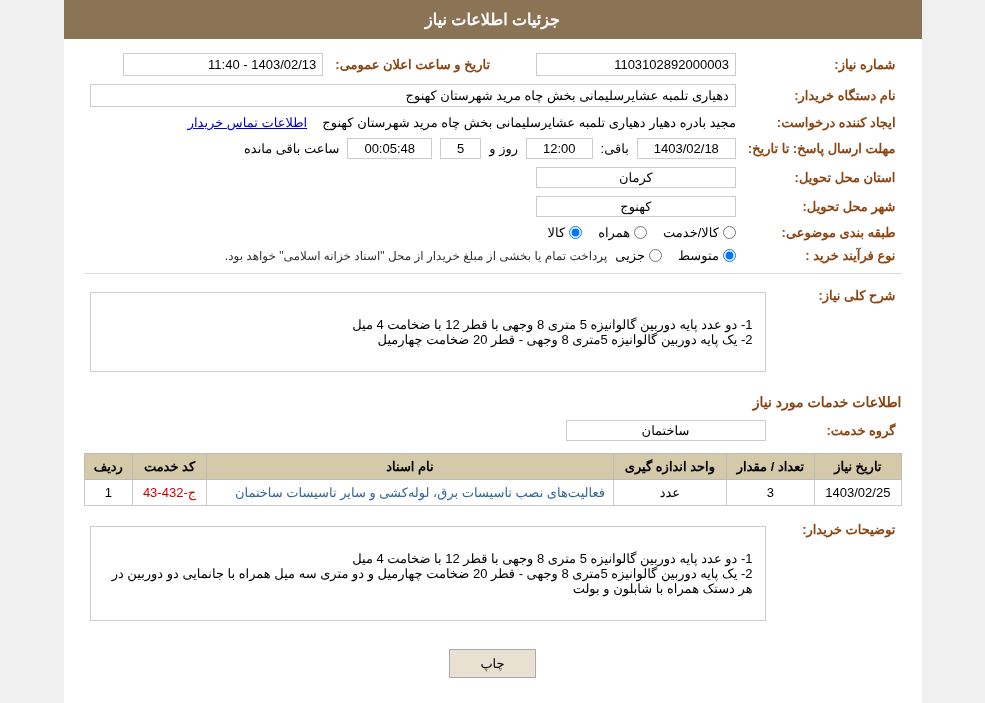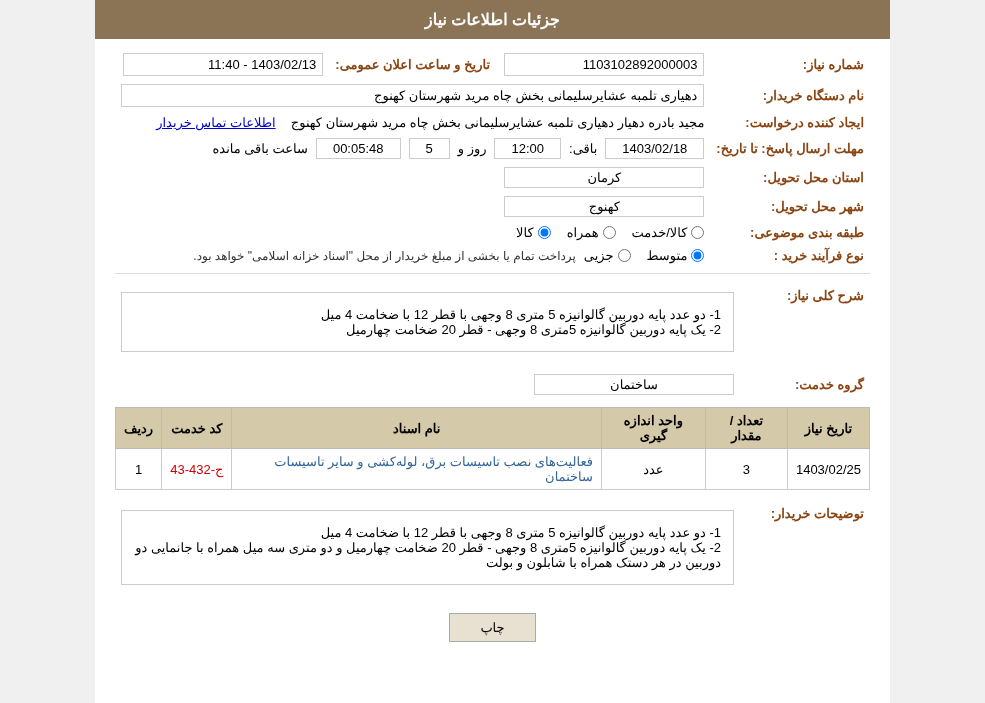--- a/index.html
+++ b/index.html
@@ -3,21 +3,21 @@
   <meta charset="utf-8">
   <style>
     * { box-sizing: border-box; margin: 0; padding: 0; }
     body {
       font-family: Tahoma, Arial, sans-serif;
       font-size: 13px;
       background: #f0f0f0;
       direction: rtl;
     }
     .page-wrapper {
-      width: 795px;
+      width: 858px;
       min-height: 703px;
       background: #fff;
       margin: 0 auto;
     }
     .header-bar {
       background: #8B7355;
       color: #fff;
       text-align: center;
       padding: 10px 0;
       font-size: 16px;
@@ -144,21 +144,21 @@
       border: none;
       border-top: 1px solid #ddd;
       margin: 6px 0;
     }
     .note-text {
       color: #333;
       font-size: 12px;
     }
     .group-box {
       border: 1px solid #ccc;
-      padding: 14px 12px;
+      padding: 24px 12px;
       margin: 8px 0;
       background: #fff;
     }
   </style>
 </head>
 <body>
 
 <div class="page-wrapper">
 
   <div class="header-bar">
@@ -278,20 +278,21 @@
           <td>
             <div class="group-box">
               <div>1- دو عدد پایه دوربین گالوانیزه 5 متری 8 وجهی با قطر 12 با ضخامت 4 میل</div>
               <div>2- یک پایه دوربین گالوانیزه 5متری 8 وجهی - قطر 20 ضخامت چهارمیل</div>
             </div>
           </td>
         </tr>
       </tbody>
     </table>
 
+    <div class="section-title">اطلاعات خدمات مورد نیاز</div>
 
     <table class="info-table">
       <tbody>
         <tr>
           <td class="label-cell">گروه خدمت:</td>
           <td>
             <div class="small-box" style="min-width:200px;">ساختمان</div>
           </td>
         </tr>
       </tbody>

